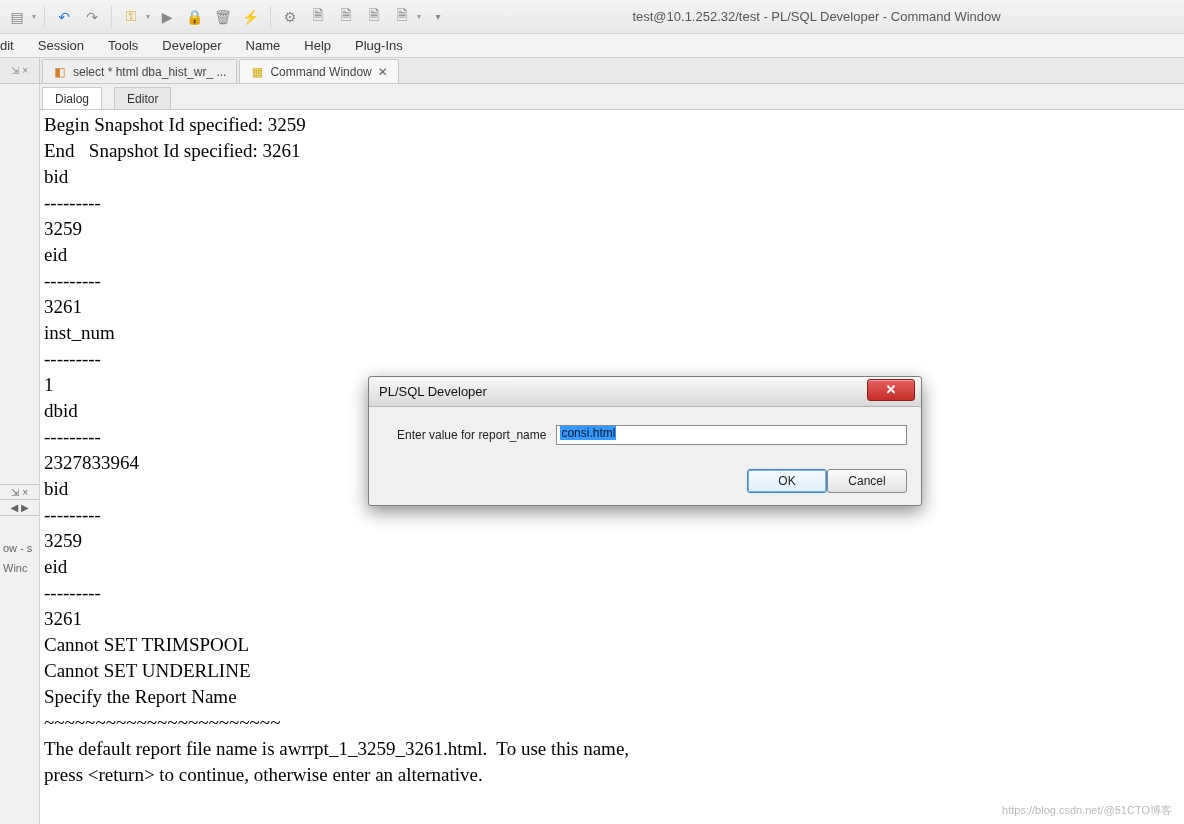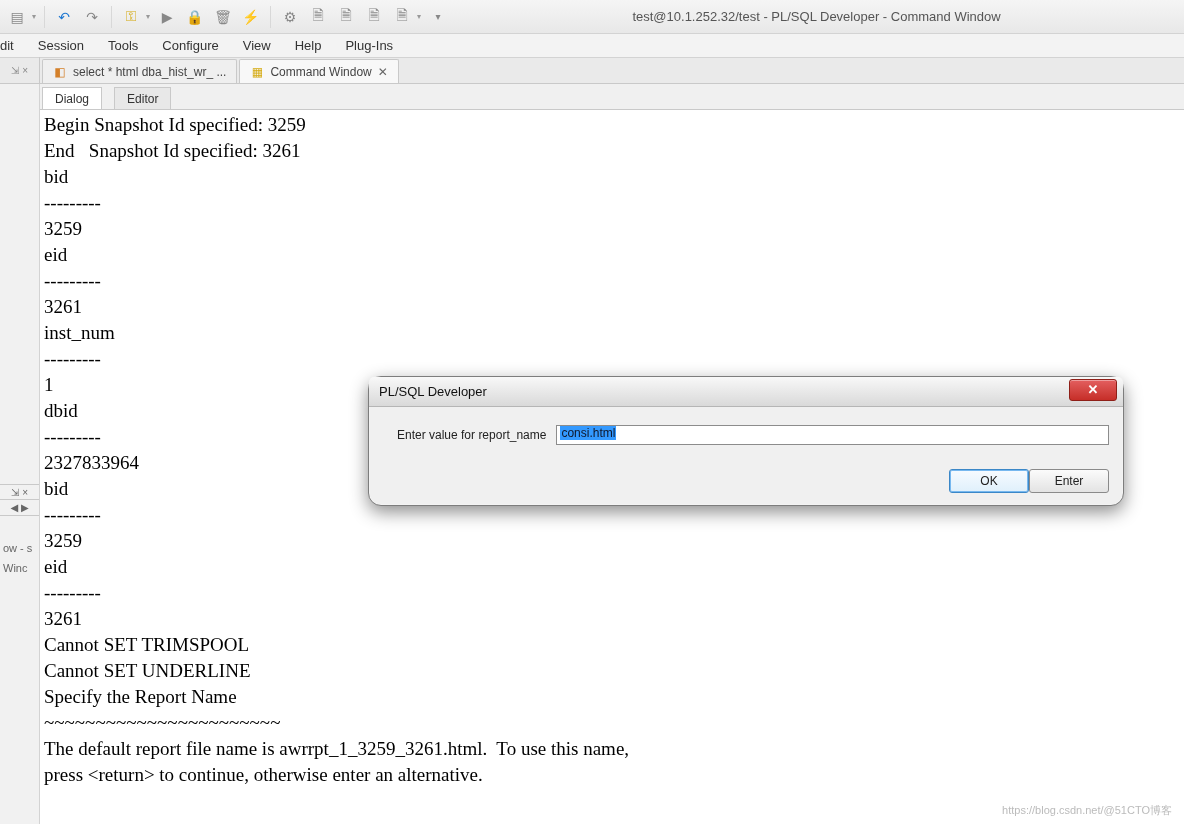--- a/index.html
+++ b/index.html
@@ -128,25 +128,25 @@
     white-space:pre;
     padding:2px 4px;
     color:#000000;
     overflow:hidden;
   }
   
   .dialog-overlay { position:absolute; inset:0; pointer-events:none; }
   .dialog{
     position:absolute;
     left:368px; top:376px;
-    width:756px;
+    width:554px;
     background:#f0f0f0;
     border:1px solid #7d7d7d;
     box-shadow:0 6px 18px rgba(0,0,0,.45), 0 0 0 1px rgba(255,255,255,.2) inset;
-    border-radius:13px;
+    border-radius:3px;
     pointer-events:auto;
   }
   .dlg-title{
     height:30px;
     background:linear-gradient(#f8f8f8,#d9d9d9);
     border-bottom:1px solid #b5b5b5;
     display:flex;align-items:center;
     padding:0 0 0 10px;
     border-radius:5px 5px 0 0;
     font-size:13px;color:#111;
@@ -217,22 +217,22 @@
   <div class="tool-btn">🗎</div>
   <span class="dropdown-caret">▾</span>
   <div class="tool-btn" style="font-size:10px">▾</div>
   <div class="title-text">test@10.1.252.32/test - PL/SQL Developer - Command Window</div>
 </div>
 
 <div class="menubar">
   <span>dit</span>
   <span>Session</span>
   <span>Tools</span>
-  <span>Configure</span>
-  <span>View</span>
+  <span>Developer</span>
+  <span>Name</span>
   <span>Help</span>
   <span>Plug-Ins</span>
 </div>
 
 <div class="tabrow">
   <div class="leftgutter-top">⇲ ×</div>
   <div class="file-tab">
     <span class="tab-icon" style="color:#d4802a">◧</span>
     <span>select * html dba_hist_wr_ ...</span>
   </div>
@@ -290,19 +290,19 @@
       <span>PL/SQL Developer</span>
       <div class="dlg-x">✕</div>
     </div>
     <div class="dlg-body">
       <div class="dlg-row">
         <span>Enter value for report_name</span>
         <div class="dlg-input"><span class="sel">consi.html</span></div>
       </div>
       <div class="dlg-btns">
         <div class="dlg-btn primary">OK</div>
-        <div class="dlg-btn">Enter</div>
+        <div class="dlg-btn">Cancel</div>
       </div>
     </div>
   </div>
 </div>
 
 <div class="watermark">https://blog.csdn.net/@51CTO博客</div>
 
 </body></html>

